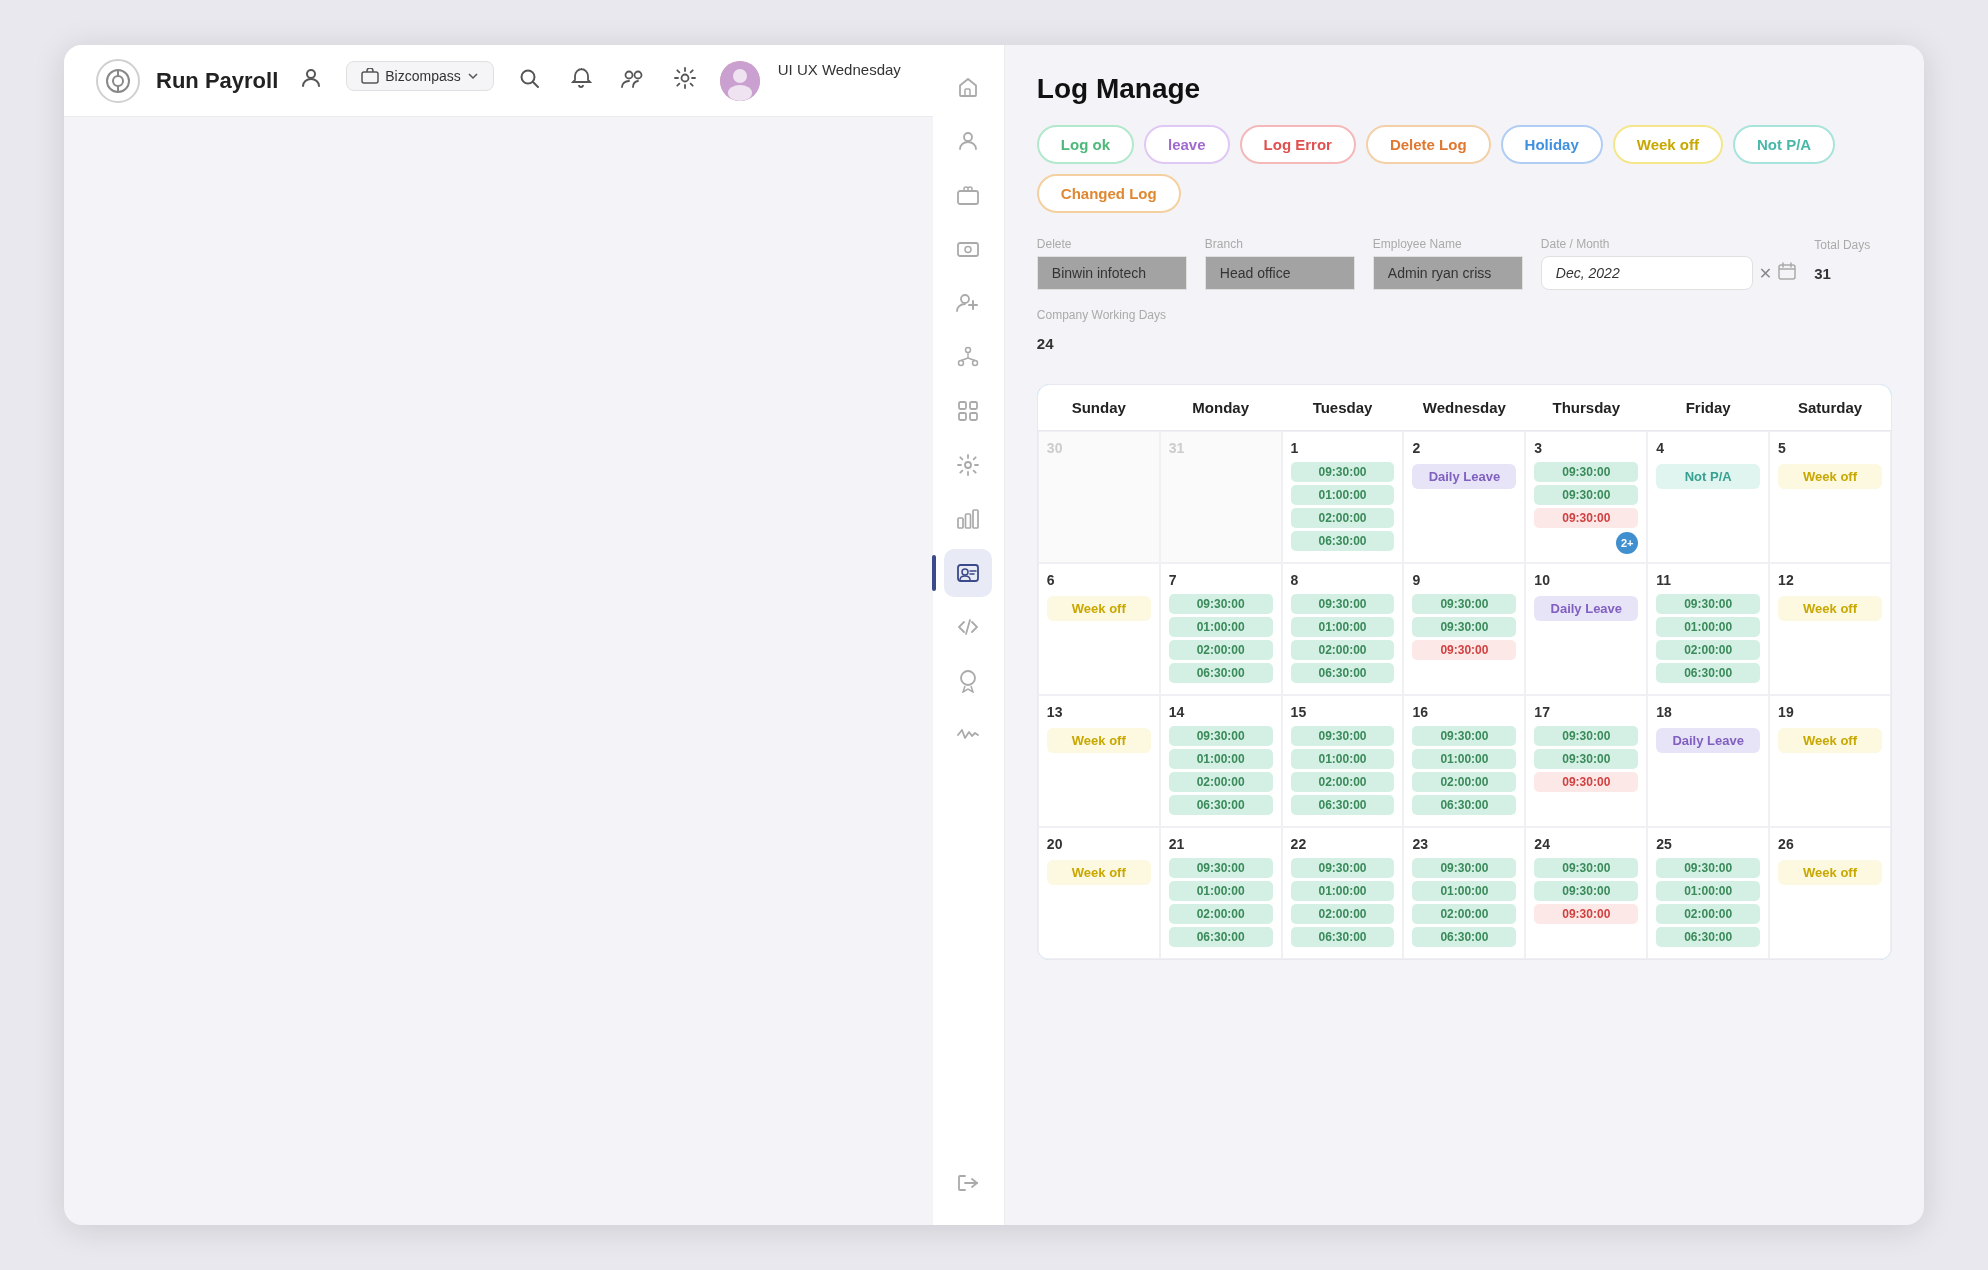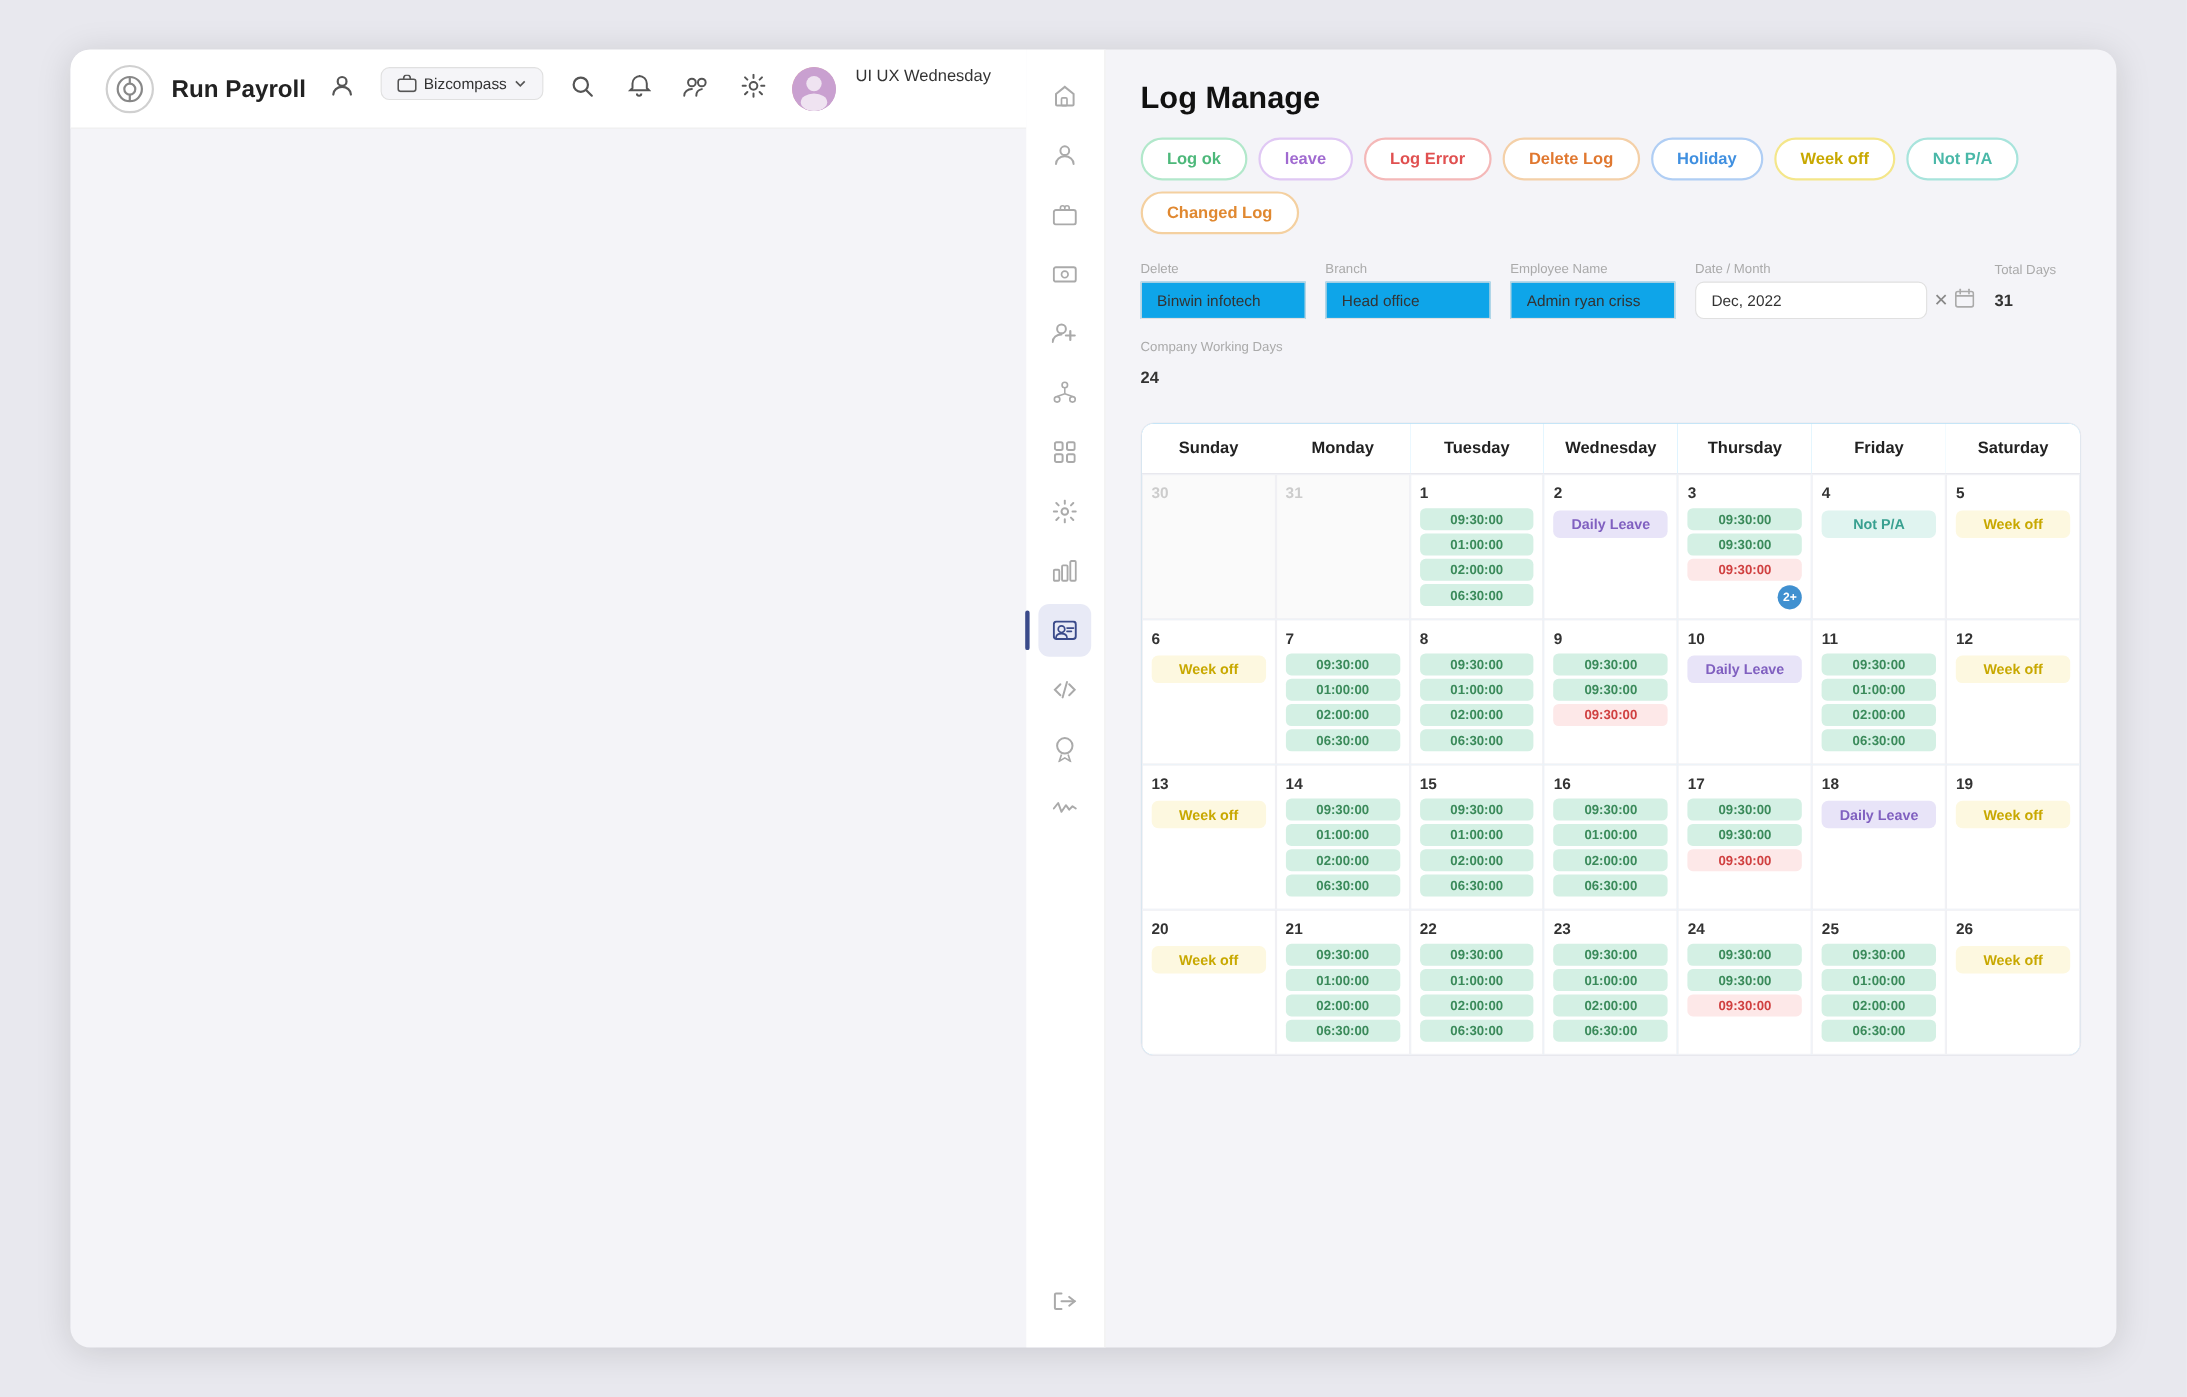--- a/index.html
+++ b/index.html
@@ -153,38 +153,38 @@
     }
     .form-label {
       font-size: 12px; color: #aaa; font-weight: 500;
     }
     .form-select {
       padding: 8px 14px;
       border: 1px solid #e0e0e0;
       border-radius: 0;
       font-size: 14px;
       color: #333;
-      background: #0ea5e9;
+      background: #a3a3a3;
       appearance: none;
       cursor: pointer;
       min-width: 150px;
     }
     .form-input {
       padding: 8px 14px;
       border: 1px solid #e0e0e0;
       border-radius: 8px;
       font-size: 14px;
       color: #333;
       background: #fff;
       min-width: 150px;
     }
     .date-wrapper {
       display: flex; align-items: center; gap: 6px;
     }
-    .date-wrapper .form-input { min-width: 130px; }
+    .date-wrapper .form-input { min-width: 130px; font-style: italic; }
     .clear-btn {
       background: none; border: none; cursor: pointer; font-size: 16px; color: #888;
     }
     .total-days-val, .cwd-val {
       font-size: 15px; font-weight: 600; color: #333;
       padding: 8px 0;
     }
 
     
     .calendar-grid {

